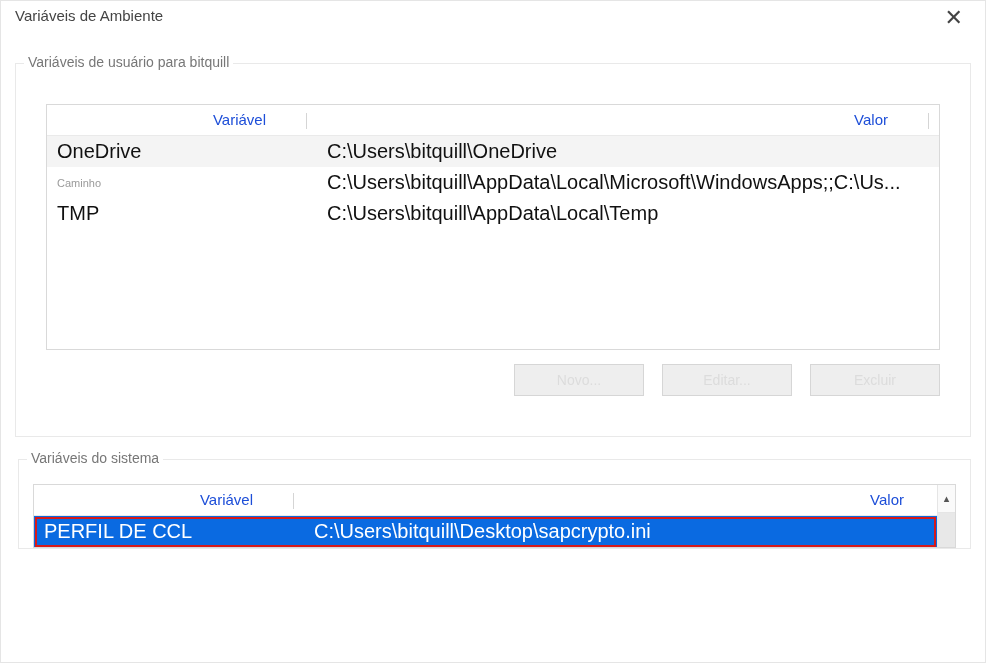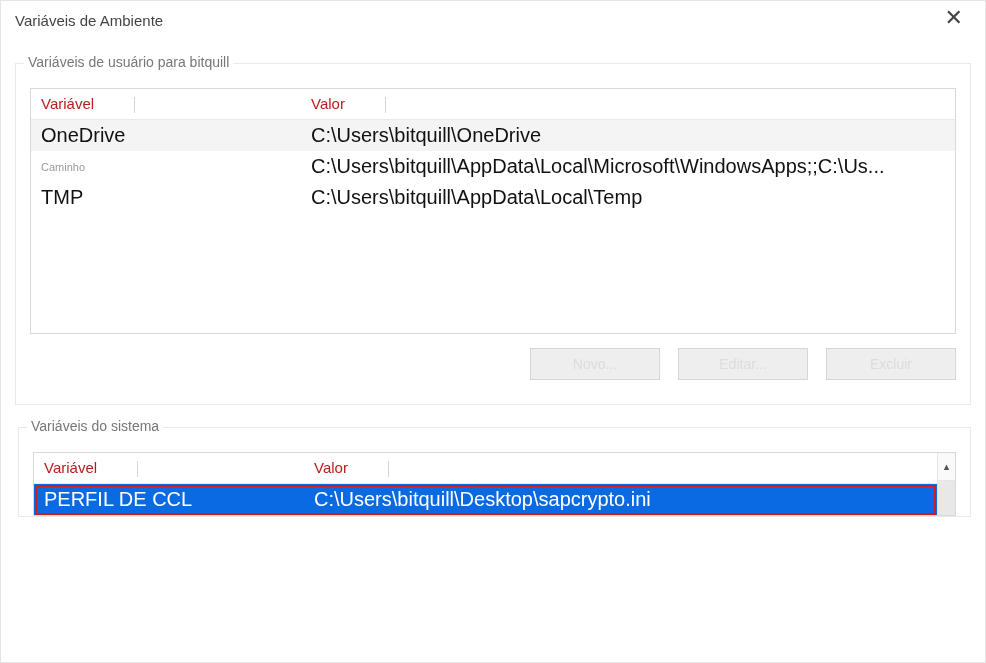--- a/index.html
+++ b/index.html
@@ -12,36 +12,36 @@
       background: #ffffff;
       width: 986px;
       height: 663px;
       overflow: hidden;
       position: relative;
       border: 1px solid #e5e5e5;
     }
     .titlebar {
       display: flex;
       justify-content: space-between;
-      align-items: flex-end;
+      align-items: flex-start;
       padding: 6px 14px 6px 14px;
       font-size: 15px;
       color: #444;
     }
     .close-x {
       font-size: 22px;
       font-weight: 300;
       cursor: pointer;
       padding: 0 8px;
       line-height: 1;
     }
     .fieldset {
       border: 1px solid #e9e9e9;
       margin: 28px 14px 10px 14px;
-      padding: 0;
+      padding: 16px;
       position: relative;
     }
     .fieldset-legend {
       position: absolute;
       top: -10px;
       left: 8px;
       background: #fff;
       padding: 0 4px;
       font-size: 14px;
       color: #777;
@@ -50,24 +50,24 @@
       margin: 24px 14px 14px 14px;
       border: 1px solid #d9d9d9;
       background: #fff;
     }
     .table {
       width: 100%;
       border-collapse: collapse;
       table-layout: fixed;
     }
     .table thead th {
-      text-align: left;
+      text-align: right;
       font-weight: 400;
       font-size: 15px;
-      color: #b91c1c;
+      color: #1d4ed8;
       padding: 6px 10px;
       border-bottom: 1px solid #eaeaea;
       position: relative;
     }
     .table thead th:first-child {
       width: 270px;
     }
     .table tbody td {
       font-size: 20px;
       color: #111;

